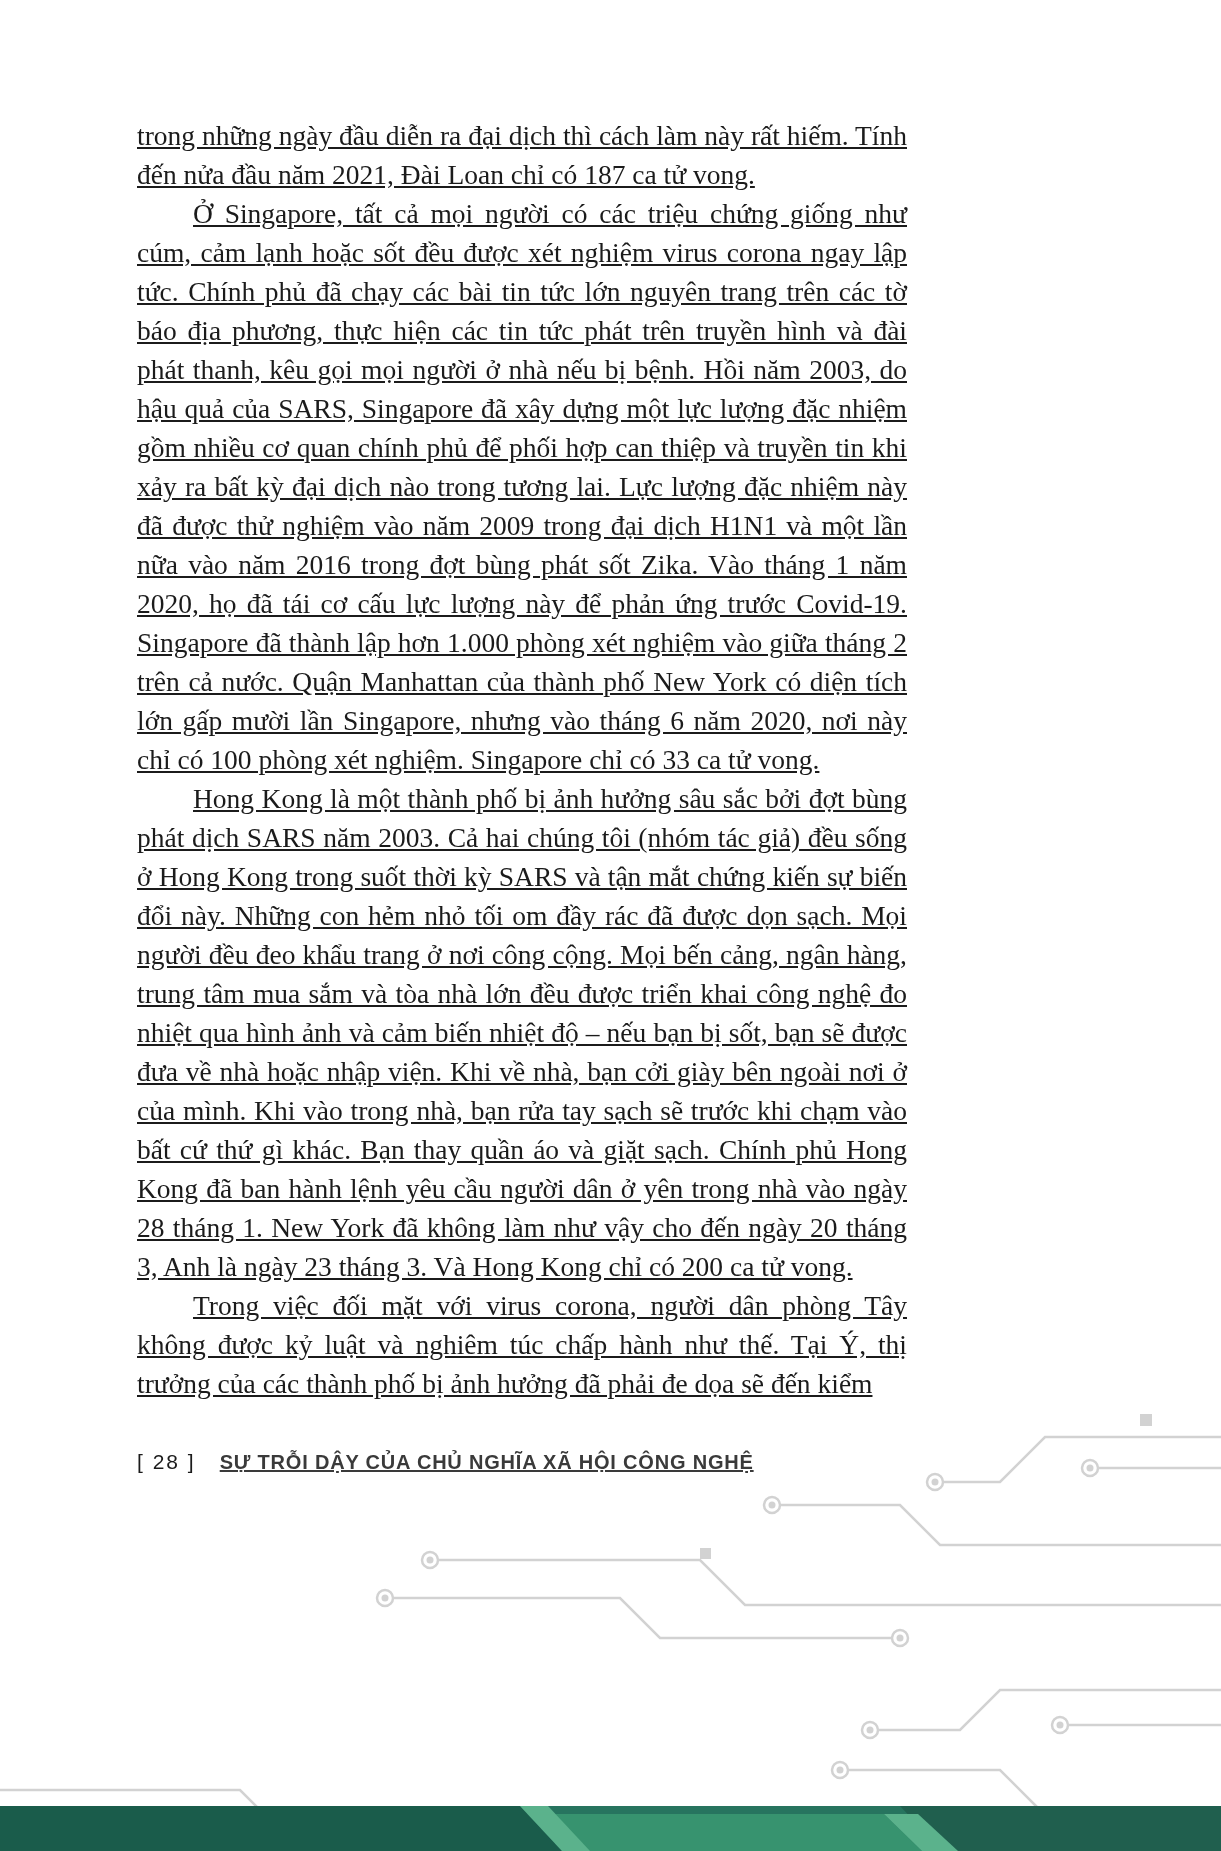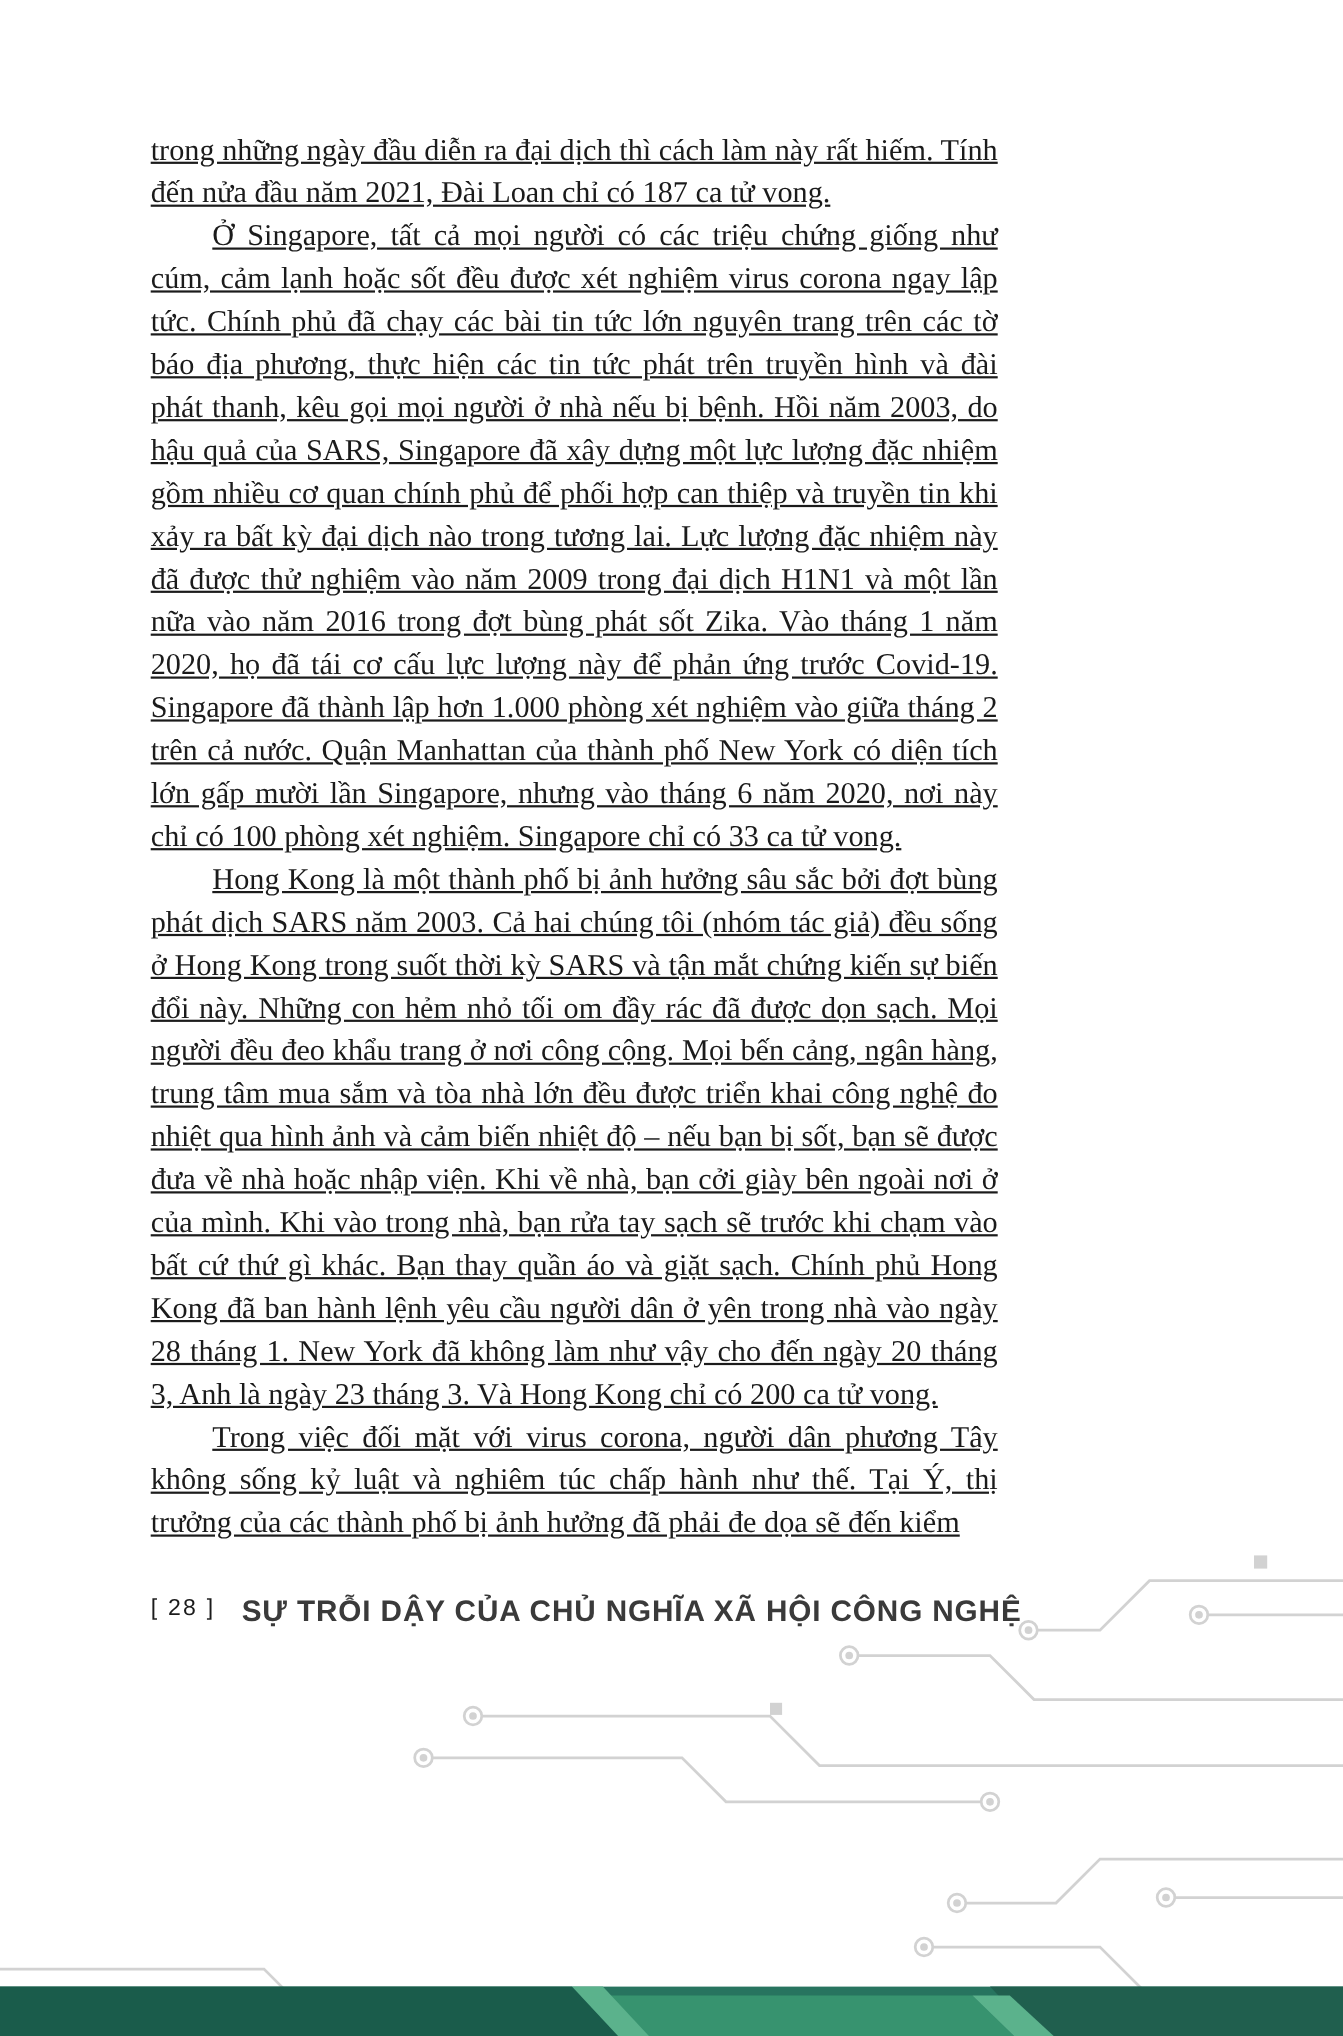--- a/index.html
+++ b/index.html
@@ -22,36 +22,37 @@
     line-height:39px;
     text-align:justify;
   }
   .para { text-align:justify;text-decoration:underline; }
   .para.indent { text-indent:56px; }
   .page-footer {
     position:absolute;
     left:137px;
     top:1450px;
     display:flex;
-    align-items:flex-start;
+    align-items:flex-end;
     gap:24px;
     font-family:"Liberation Sans", sans-serif;
     white-space:nowrap;
     z-index:2;
   }
   .page-number {
     font-size:21px;
     color:var(--text-color,#2e2e2e);
     letter-spacing:2px;
   }
   .book-title {
-    font-size:27px;
+    font-size:20px;
     font-weight:700;
     color:var(--title-color,#3a3a3a);
     letter-spacing:0.8px;
+    text-decoration:underline;
   }
   .deco {
     position:absolute;
     left:0;
     top:1400px;
     width:1221px;
     height:451px;
     z-index:1;
   }
   .trace { fill:none; stroke:var(--circuit-gray,#d2d2d2); stroke-width:2.5; }
@@ -66,21 +67,21 @@
 </style>
 </head>
 <body>
 
 <div class="page">
 
   <main class="text-column">
     <p class="para">trong những ngày đầu diễn ra đại dịch thì cách làm này rất hiếm. Tính đến nửa đầu năm 2021, Đài Loan chỉ có 187 ca tử vong.</p>
     <p class="para indent">Ở Singapore, tất cả mọi người có các triệu chứng giống như cúm, cảm lạnh hoặc sốt đều được xét nghiệm virus corona ngay lập tức. Chính phủ đã chạy các bài tin tức lớn nguyên trang trên các tờ báo địa phương, thực hiện các tin tức phát trên truyền hình và đài phát thanh, kêu gọi mọi người ở nhà nếu bị bệnh. Hồi năm 2003, do hậu quả của SARS, Singapore đã xây dựng một lực lượng đặc nhiệm gồm nhiều cơ quan chính phủ để phối hợp can thiệp và truyền tin khi xảy ra bất kỳ đại dịch nào trong tương lai. Lực lượng đặc nhiệm này đã được thử nghiệm vào năm 2009 trong đại dịch H1N1 và một lần nữa vào năm 2016 trong đợt bùng phát sốt Zika. Vào tháng 1 năm 2020, họ đã tái cơ cấu lực lượng này để phản ứng trước Covid-19. Singapore đã thành lập hơn 1.000 phòng xét nghiệm vào giữa tháng 2 trên cả nước. Quận Manhattan của thành phố New York có diện tích lớn gấp mười lần Singapore, nhưng vào tháng 6 năm 2020, nơi này chỉ có 100 phòng xét nghiệm. Singapore chỉ có 33 ca tử vong.</p>
     <p class="para indent">Hong Kong là một thành phố bị ảnh hưởng sâu sắc bởi đợt bùng phát dịch SARS năm 2003. Cả hai chúng tôi (nhóm tác giả) đều sống ở Hong Kong trong suốt thời kỳ SARS và tận mắt chứng kiến sự biến đổi này. Những con hẻm nhỏ tối om đầy rác đã được dọn sạch. Mọi người đều đeo khẩu trang ở nơi công cộng. Mọi bến cảng, ngân hàng, trung tâm mua sắm và tòa nhà lớn đều được triển khai công nghệ đo nhiệt qua hình ảnh và cảm biến nhiệt độ – nếu bạn bị sốt, bạn sẽ được đưa về nhà hoặc nhập viện. Khi về nhà, bạn cởi giày bên ngoài nơi ở của mình. Khi vào trong nhà, bạn rửa tay sạch sẽ trước khi chạm vào bất cứ thứ gì khác. Bạn thay quần áo và giặt sạch. Chính phủ Hong Kong đã ban hành lệnh yêu cầu người dân ở yên trong nhà vào ngày 28 tháng 1. New York đã không làm như vậy cho đến ngày 20 tháng 3, Anh là ngày 23 tháng 3. Và Hong Kong chỉ có 200 ca tử vong.</p>
-    <p class="para indent">Trong việc đối mặt với virus corona, người dân phương Tây không sống kỷ luật và nghiêm túc chấp hành như thế. Tại Ý, thị trưởng của các thành phố bị ảnh hưởng đã phải đe dọa sẽ đến kiểm</p>
+    <p class="para indent">Trong việc đối mặt với virus corona, người dân phòng Tây không được kỷ luật và nghiêm túc chấp hành như thế. Tại Ý, thị trưởng của các thành phố bị ảnh hưởng đã phải đe dọa sẽ đến kiểm</p>
   </main>
 
   <footer class="page-footer">
     <span class="page-number">[ 28 ]</span>
     <span class="book-title">SỰ TRỖI DẬY CỦA CHỦ NGHĨA XÃ HỘI CÔNG NGHỆ</span>
   </footer>
 
   <svg class="deco" viewBox="0 0 1221 451" preserveAspectRatio="none" aria-hidden="true">
 
     <polyline class="trace" points="1221,37 1045,37 1000,82 943,82"></polyline>

